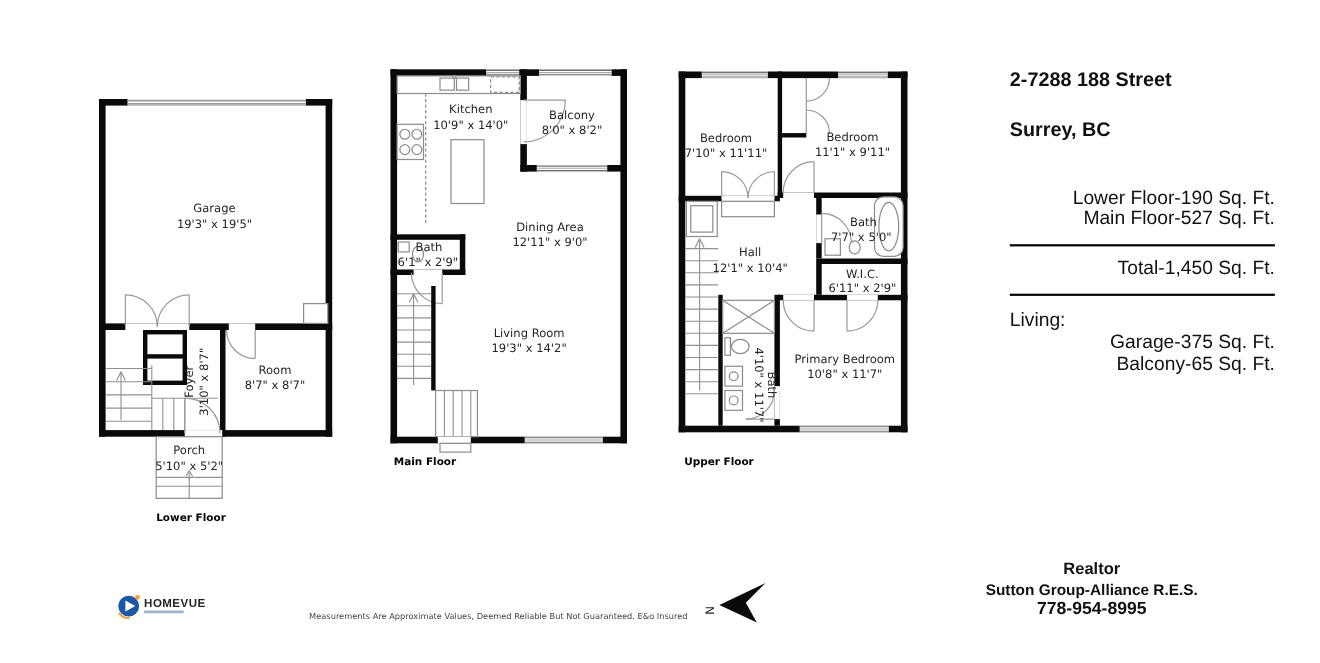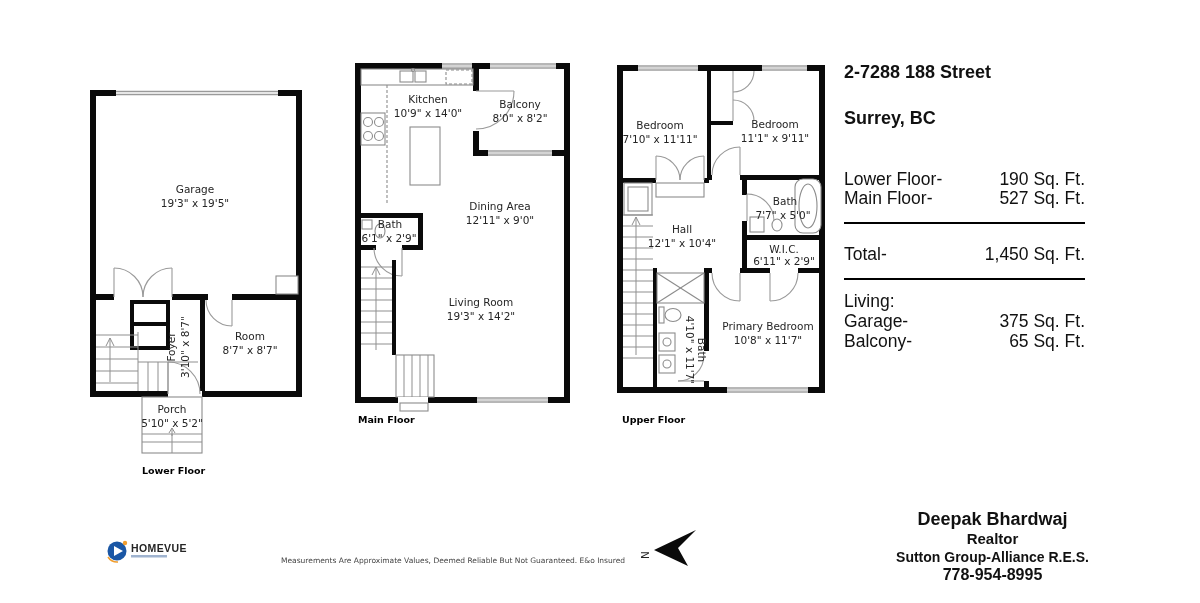--- a/index.html
+++ b/index.html
@@ -11,28 +11,28 @@
   svg text.plabel{font-weight:bold;font-size:9.5px;fill:#000;text-anchor:start;}
   .wall{fill:#0a0a0a;}
   .fx{fill:#ffffff;stroke:#8c8c8c;stroke-width:1.1;}
   .fx2{fill:none;stroke:#8c8c8c;stroke-width:1.1;}
   .door{fill:none;stroke:#9a9a9a;stroke-width:1.1;}
   .stair{stroke:#8f8f8f;stroke-width:1;fill:none;}
   .winl{stroke:#6e6e6e;stroke-width:1;}
   .winm{stroke:#a8a8a8;stroke-width:1;}
   .gdoor{stroke:#9a9a9a;stroke-width:1.6;}
   
-  .info{position:absolute;left:844px;top:61px;width:241px;}
+  .info{position:absolute;left:918px;top:61px;width:241px;}
   .addr{font-size:18px;line-height:23px;font-weight:bold;white-space:pre-line;}
   .rows{margin-top:40px;}
-  .row{display:flex;justify-content:space-between;font-size:17.5px;line-height:19px;}
+  .row{display:flex;justify-content:flex-end;font-size:17.5px;line-height:19px;}
   .rule{border:none;border-top:2px solid #000;margin:14px 0 0 0;}
-  .totalrow{margin-top:21px;}
+  .totalrow{margin-top:10px;}
   .extras{margin-top:11px;}
-  .extras .row{line-height:20px;gap:12px;}
+  .extras .row{line-height:20px;}
   .exhead{font-size:17.5px;line-height:20px;}
   
   .logo{position:absolute;left:105px;top:537px;}
   .disclaimer{position:absolute;left:266px;top:556px;font-size:7.5px;color:#444;
               font-family:"DejaVu Sans",sans-serif;margin-left:15px;}
   .compass{position:absolute;left:640px;top:524px;}
   .realtor{position:absolute;left:870px;top:509px;width:245px;text-align:center;font-weight:bold;}
   .realtor .nm{font-size:18px;line-height:21px;}
   .realtor .ti{font-size:15px;line-height:18px;}
   .realtor .co{font-size:14px;line-height:18px;}
@@ -378,19 +378,18 @@
   </svg>
 
   <div class="disclaimer">Measurements Are Approximate Values, Deemed Reliable But Not Guaranteed. E&amp;o Insured</div>
 
   <svg class="compass" width="70" height="50" viewBox="0 0 70 50">
     <polygon points="56,6 14,26 48,42 38,24" fill="#0a0a0a"></polygon>
     <text transform="rotate(-90 9 31)" x="9" y="31" font-size="10" style="font-family:'DejaVu Sans',sans-serif" fill="#111" text-anchor="middle">N</text>
   </svg>
 
   <div class="realtor">
-    <div class="nm">Deepak Bhardwaj</div>
     <div class="ti">Realtor</div>
     <div class="co">Sutton Group-Alliance R.E.S.</div>
     <div class="ph">778-954-8995</div>
   </div>
 
 </div>
 
 </body></html>

